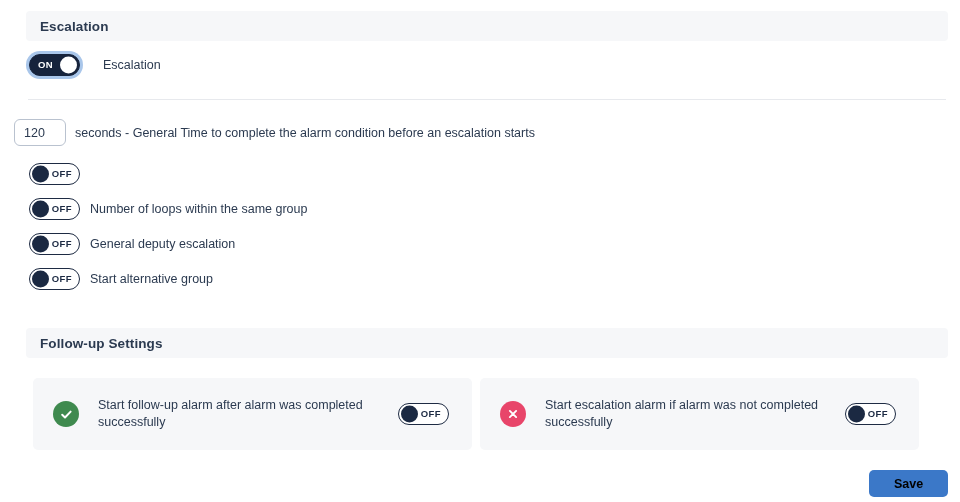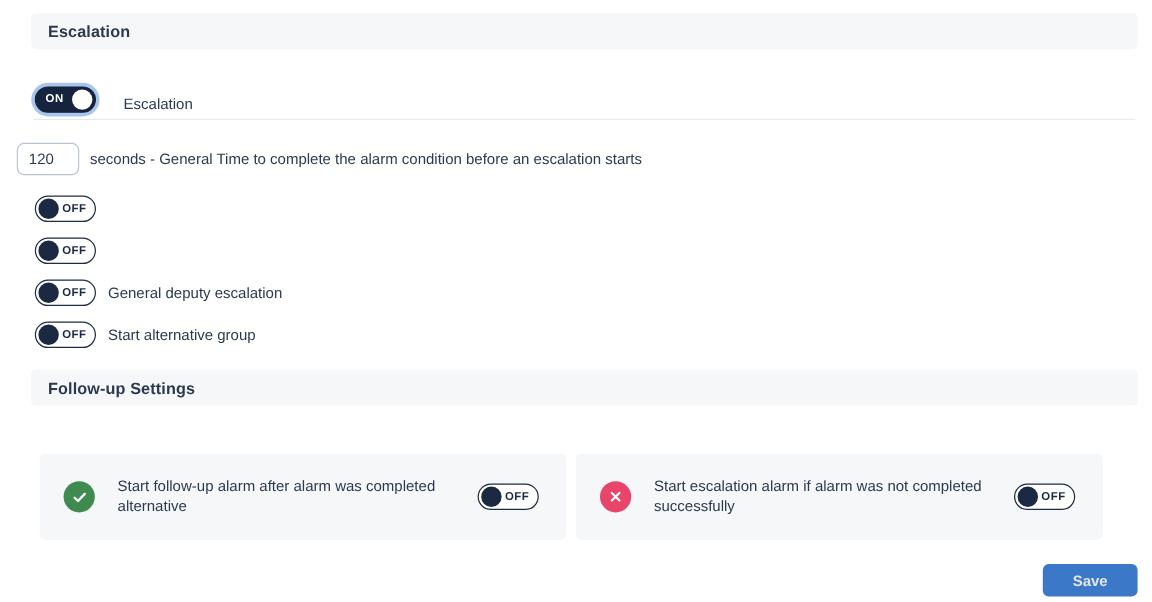--- a/index.html
+++ b/index.html
@@ -29,21 +29,21 @@
     align-items: center;
     padding-left: 14px;
   }
   .section-bar .section-title {
     font-size: 13.5px;
     font-weight: bold;
     color: #2b3a50;
     letter-spacing: 0.1px;
   }
   #escalation-bar { top: 11px; }
-  #followup-bar  { top: 308px; }
+  #followup-bar  { top: 328px; }
 
   
   .divider {
     position: absolute;
     left: 28px;
     width: 918px;
     height: 1px;
     background: #e7e9ed;
     top: 99px;
   }
@@ -104,23 +104,23 @@
     color: #ffffff;
   }
   .toggle.on.focused {
     box-shadow: 0 0 0 3px #a9c6ea;
   }
 
   
   #escalation-toggle-row {
     position: absolute;
     left: 29px;
-    top: 72px;
-    display: flex;
-    align-items: flex-end;
+    top: 54px;
+    display: flex;
+    align-items: center;
   }
   #escalation-toggle-row .row-label {
     margin-left: 23px;
     font-size: 12.5px;
   }
 
   
   #seconds-row {
     position: absolute;
     left: 14px;
@@ -198,21 +198,21 @@
   
   #save-button {
     position: absolute;
     left: 869px;
     top: 470px;
     width: 79px;
     height: 27px;
     background: #3b78c8;
     border: none;
     border-radius: 5px;
-    color: #e5e5e5;
+    color: #000000;
     font-family: "Liberation Sans", sans-serif;
     font-size: 12.5px;
     font-weight: bold;
     cursor: pointer;
   }
 </style>
 </head>
 <body>
 
 <div class="section-bar" id="escalation-bar">
@@ -239,20 +239,21 @@
     <span class="knob"></span>
     <span class="tlabel">OFF</span>
   </div>
 </div>
 
 <div class="option-row" style="top:198px">
   <div class="toggle off">
     <span class="knob"></span>
     <span class="tlabel">OFF</span>
   </div>
+  <span class="row-label">Number of loops within the same group</span>
 </div>
 
 <div class="option-row" style="top:233px">
   <div class="toggle off">
     <span class="knob"></span>
     <span class="tlabel">OFF</span>
   </div>
   <span class="row-label">General deputy escalation</span>
 </div>
 
@@ -267,21 +268,21 @@
 <div class="section-bar" id="followup-bar">
   <span class="section-title">Follow-up Settings</span>
 </div>
 
 <div class="fu-card" id="fu-card-left">
   <span class="status-icon success">
     <svg width="15" height="15" viewBox="0 0 16 16" aria-hidden="true">
       <path d="M3.4 8.3 L6.4 11.2 L12.4 4.9" fill="none" stroke="#ffffff" stroke-width="2.1" stroke-linecap="round" stroke-linejoin="round"></path>
     </svg>
   </span>
-  <span class="card-text">Start follow-up alarm after alarm was completed alternative</span>
+  <span class="card-text">Start follow-up alarm after alarm was completed successfully</span>
   <div class="toggle off">
     <span class="knob"></span>
     <span class="tlabel">OFF</span>
   </div>
 </div>
 
 <div class="fu-card" id="fu-card-right">
   <span class="status-icon error">
     <svg width="14" height="14" viewBox="0 0 16 16" aria-hidden="true">
       <path d="M4.4 4.4 L11.6 11.6 M11.6 4.4 L4.4 11.6" fill="none" stroke="#ffffff" stroke-width="2.1" stroke-linecap="round"></path>

